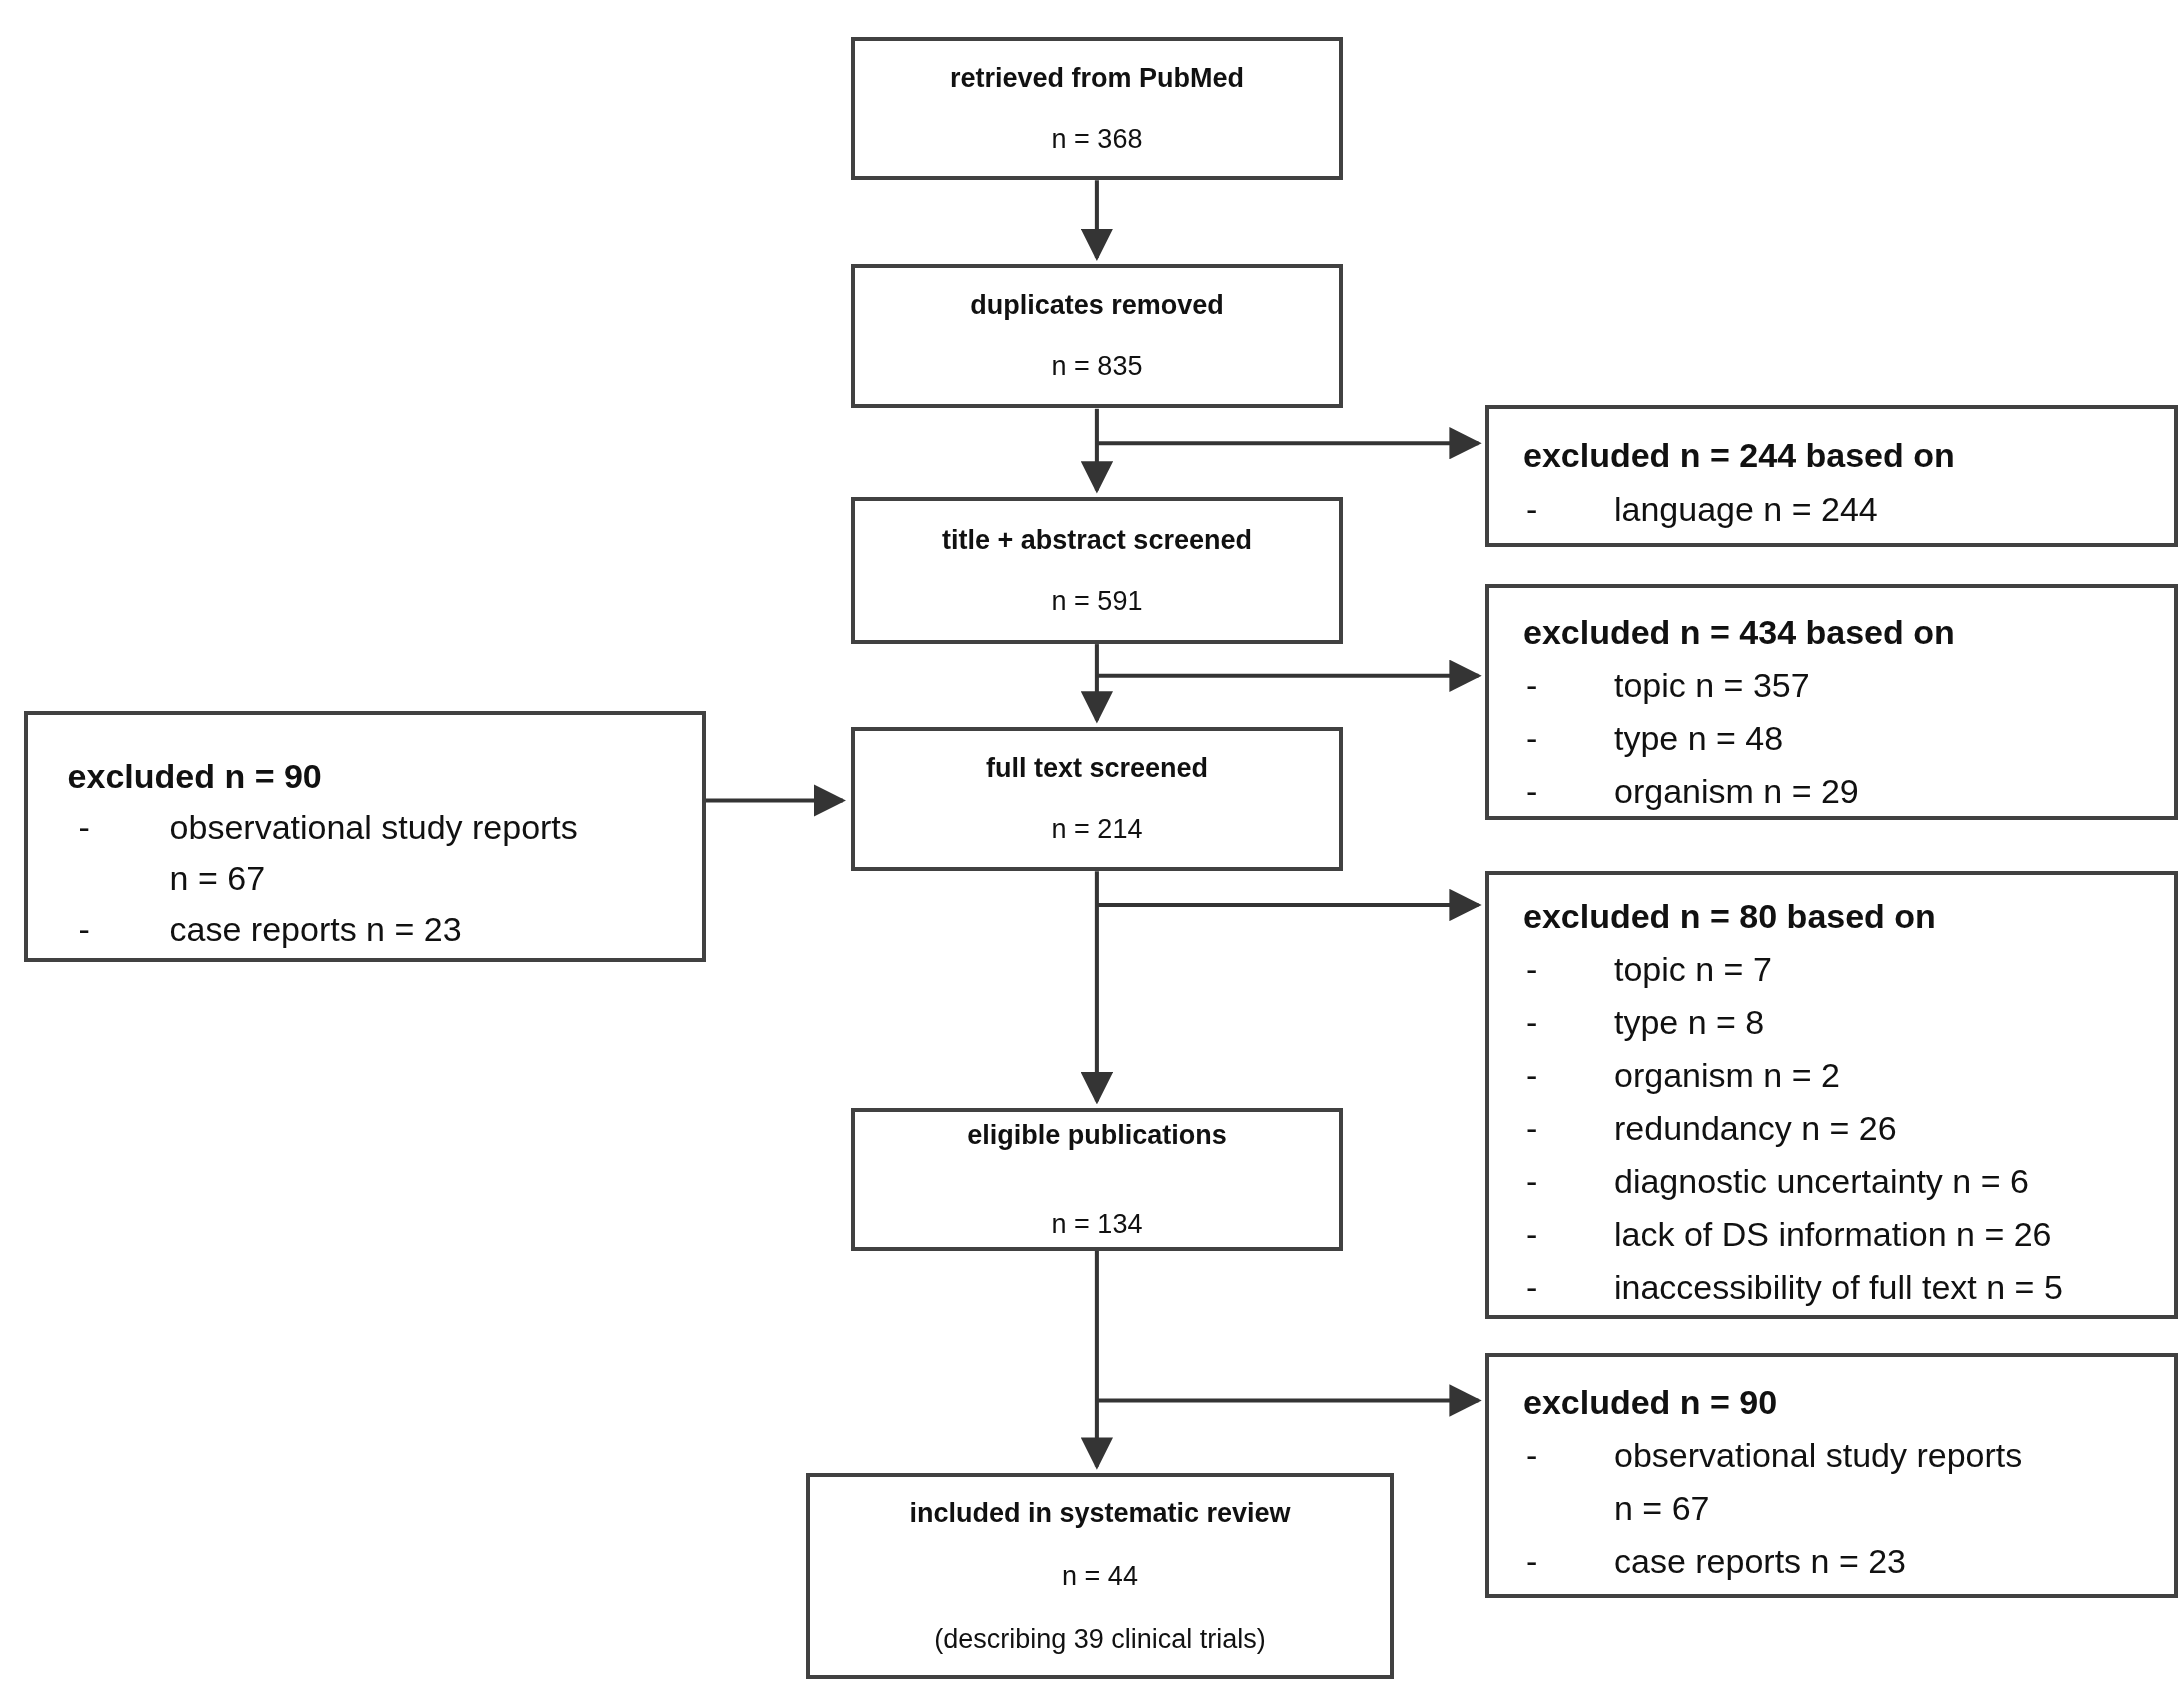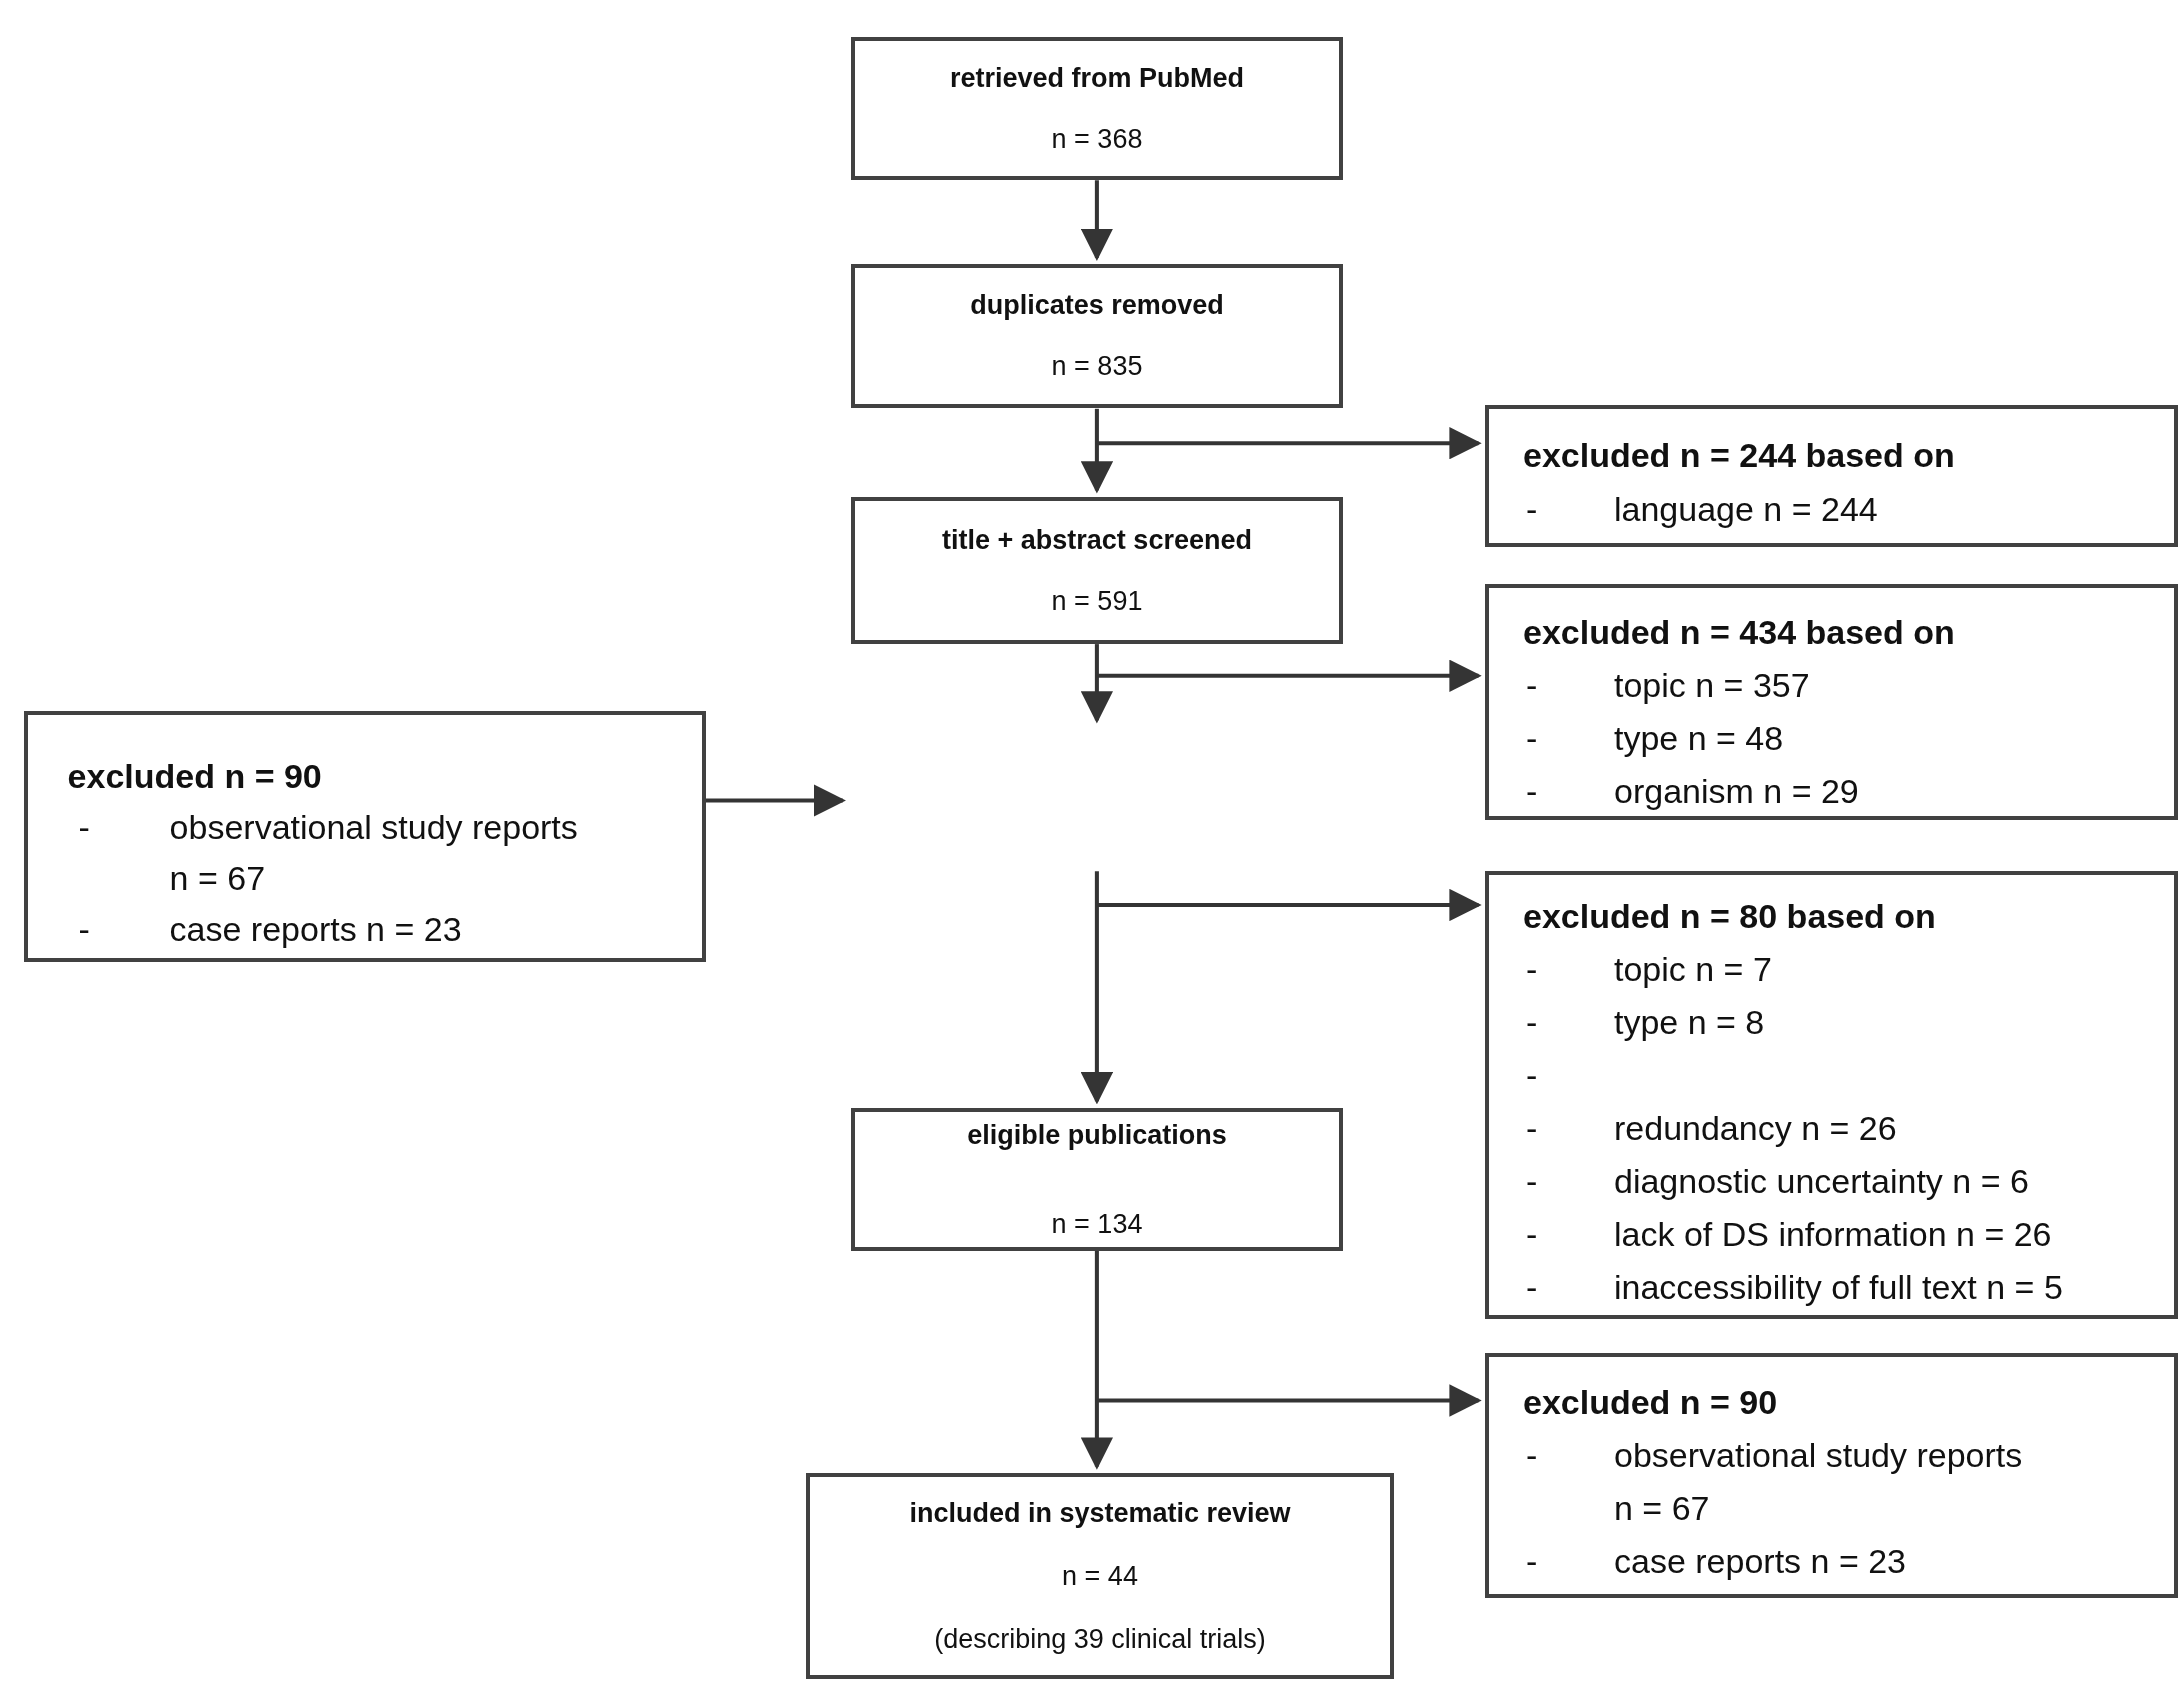--- a/index.html
+++ b/index.html
@@ -91,20 +91,24 @@
   <div class="box center b2">
     <div class="t">duplicates removed</div>
     <div class="c">n = 835</div>
   </div>
 
   <div class="box center b3">
     <div class="t">title + abstract screened</div>
     <div class="c">n = 591</div>
   </div>
 
+  <div class="box center b4">
+    <div class="t">full text screened</div>
+    <div class="c">n = 214</div>
+  </div>
 
   <div class="box center b5">
     <div class="t">eligible publications</div>
     <div class="c">n = 134</div>
   </div>
 
   <div class="box center b6">
     <div class="t">included in systematic review</div>
     <div class="c">n = 44</div>
     <div class="n">(describing 39 clinical trials)</div>
@@ -168,20 +172,23 @@
       </div>
     </div>
     <div class="row">
       <span class="dash">-</span>
       <div class="txt">
         <div>type n = 8</div>
       </div>
     </div>
     <div class="row">
       <span class="dash">-</span>
+      <div class="txt">
+        <div>organism n = 2</div>
+      </div>
     </div>
     <div class="row">
       <span class="dash">-</span>
       <div class="txt">
         <div>redundancy n = 26</div>
       </div>
     </div>
     <div class="row">
       <span class="dash">-</span>
       <div class="txt">

